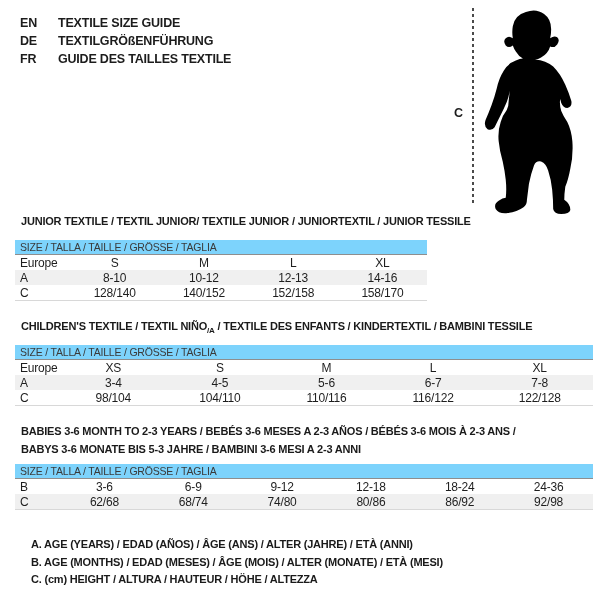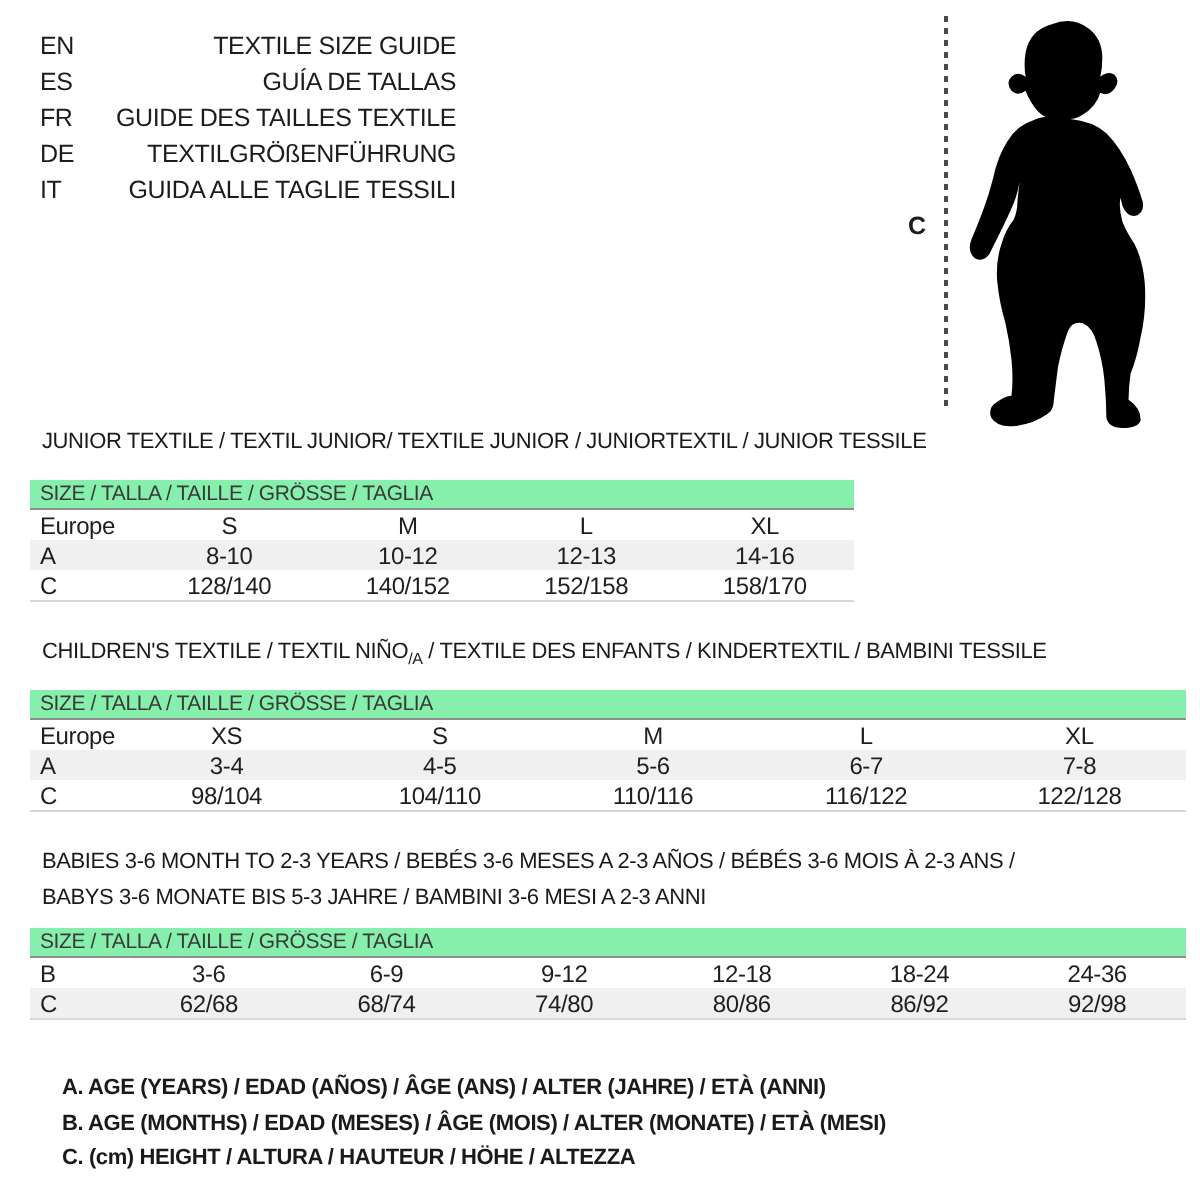--- a/index.html
+++ b/index.html
@@ -3,42 +3,42 @@
 <meta charset="utf-8">
 <style>
   html,body{margin:0;padding:0;}
   body{
     width:600px;height:600px;position:relative;background:#ffffff;
     font-family:"Liberation Sans","DejaVu Sans",sans-serif;
     color:#1c1c1c;overflow:hidden;
   }
   
   .lang-list{position:absolute;left:20px;top:14px;}
-  .lang-row{display:flex;line-height:18px;font-size:12.5px;font-weight:normal;letter-spacing:-0.2px;justify-content:space-between;}
+  .lang-row{display:flex;line-height:18px;font-size:12.5px;font-weight:bold;letter-spacing:-0.2px;}
   .lang-code{width:38px;flex:0 0 38px;}
   
   .dash-line{
     position:absolute;left:472px;top:8px;width:2px;height:198px;
     background:repeating-linear-gradient(to bottom,#4a4a4a 0 3px,transparent 3px 6px);
   }
   .c-label{position:absolute;left:454px;top:106px;font-size:12.5px;font-weight:bold;}
   .toddler{position:absolute;left:480px;top:2px;}
   
   .tbl-title{
-    position:absolute;left:21px;font-size:11px;font-weight:normal;
+    position:absolute;left:21px;font-size:11px;font-weight:bold;
     letter-spacing:-0.2px;color:#1a1a1a;white-space:nowrap;
   }
   .tbl-title sub{font-size:8px;}
   #t3-title{line-height:18px;white-space:normal;width:560px;}
   
   .tbl{position:absolute;left:15px;}
   .tbl.w1{width:412px;}
   .tbl.w2{width:578px;}
   .size-head{
-    height:14px;background:#86efac;border-bottom:1px solid #8e8e8e;
+    height:14px;background:#7dd3fc;border-bottom:1px solid #8e8e8e;
     font-size:10.5px;color:#3a3a3a;padding-left:5px;display:flex;align-items:center;
     letter-spacing:-0.2px;
   }
   table.sizes{width:100%;border-collapse:collapse;table-layout:fixed;font-size:12px;color:#1e1e1e;}
   table.sizes td{height:15px;padding:0;text-align:center;letter-spacing:-0.2px;}
   table.sizes td.lbl{text-align:left;padding-left:5px;}
   table.sizes tr:nth-child(even) td{background:#f0f0f0;}
   table.sizes tr:last-child td{border-bottom:1px solid #d8d8d8;}
   
   .footnotes{position:absolute;left:31px;top:536px;font-size:11px;font-weight:bold;
@@ -46,34 +46,26 @@
 </style>
 </head>
 <body>
 
 <div class="lang-list">
   <div class="lang-row">
     <span class="lang-code">EN</span>
     <span class="lang-label">TEXTILE SIZE GUIDE</span>
   </div>
   <div class="lang-row">
-    <span class="lang-code">ES</span>
-    <span class="lang-label">GUÍA DE TALLAS</span>
+    <span class="lang-code">DE</span>
+    <span class="lang-label">TEXTILGRÖßENFÜHRUNG</span>
   </div>
   <div class="lang-row">
     <span class="lang-code">FR</span>
     <span class="lang-label">GUIDE DES TAILLES TEXTILE</span>
-  </div>
-  <div class="lang-row">
-    <span class="lang-code">DE</span>
-    <span class="lang-label">TEXTILGRÖßENFÜHRUNG</span>
-  </div>
-  <div class="lang-row">
-    <span class="lang-code">IT</span>
-    <span class="lang-label">GUIDA ALLE TAGLIE TESSILI</span>
   </div>
 </div>
 
 <div class="dash-line"></div>
 <span class="c-label">C</span>
 <svg class="toddler" width="108" height="214" viewBox="0 0 106 212" aria-hidden="true">
   <path fill="#000000" d="
     M45,10
     Q55,6 63,12 Q70,17 70,27 Q70,32 69,36
     Q73,33 76,35 Q79,38 76,42 Q73,46 69,44

